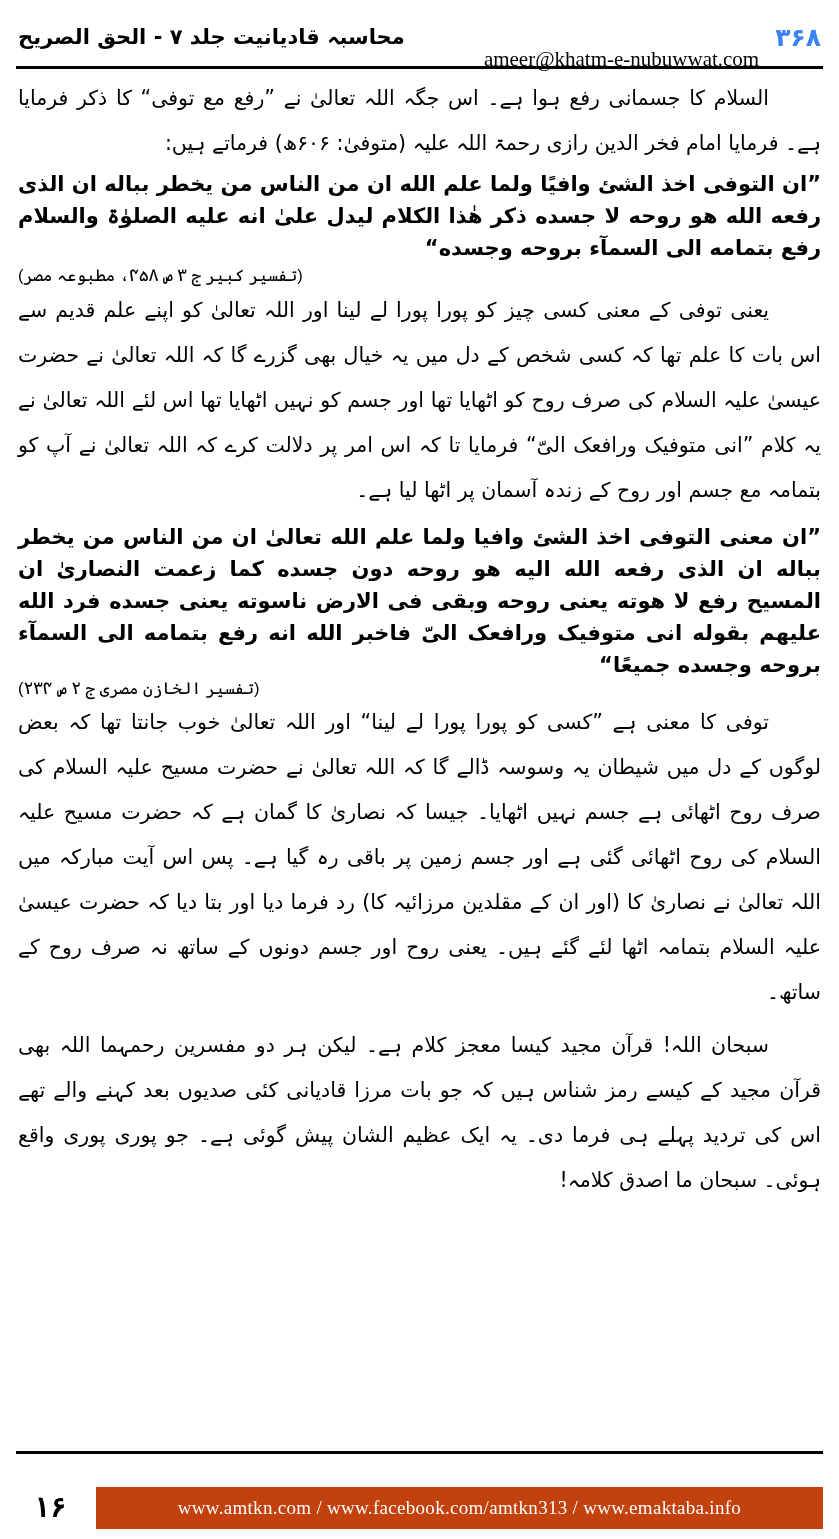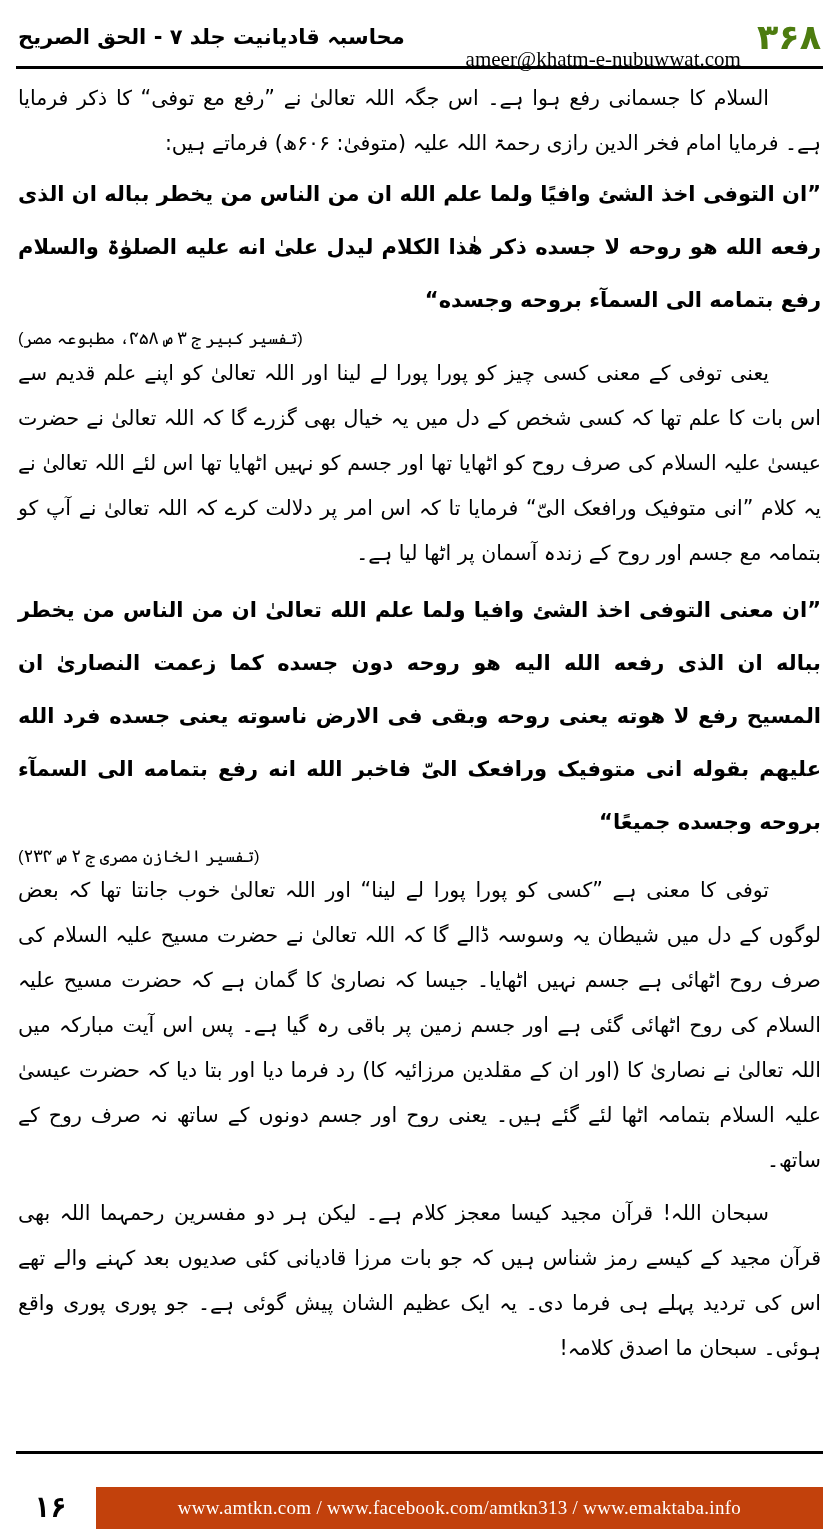--- a/index.html
+++ b/index.html
@@ -47,24 +47,24 @@
     letter-spacing: 0px;
   }
   .header-left {
     display: flex;
     flex-direction: row-reverse;
     align-items: center;
     gap: 16px;
     direction: ltr;
   }
   .header-page-num {
-    font-size: 35px;
-    font-weight: bold;
-    font-family: "DejaVu Sans", sans-serif;
-    color: #4d7c0f;
+    font-size: 25px;
+    font-weight: bold;
+    font-family: "DejaVu Sans", sans-serif;
+    color: #3b82f6;
     letter-spacing: 1px;
   }
   .header-email {
     font-size: 21px;
     font-family: "Liberation Serif", serif;
     color: #000;
     white-space: nowrap;
     margin-top: 44px;
   }
 
@@ -102,21 +102,21 @@
     text-justify: inter-word;
     direction: rtl;
   }
   .urdu.indent { text-indent: 52px; }
 
   
   .arabic {
     font-family: "DejaVu Sans", sans-serif;
     font-size: 21px;
     font-weight: bold;
-    line-height: 53px;
+    line-height: 32px;
     direction: rtl;
     text-align: justify;
   }
 
   .ref {
     font-family: Liberation Sans, sans-serif;
     font-size: 16.5px;
     direction: rtl;
     text-align: left;
     margin-top: -4px;

